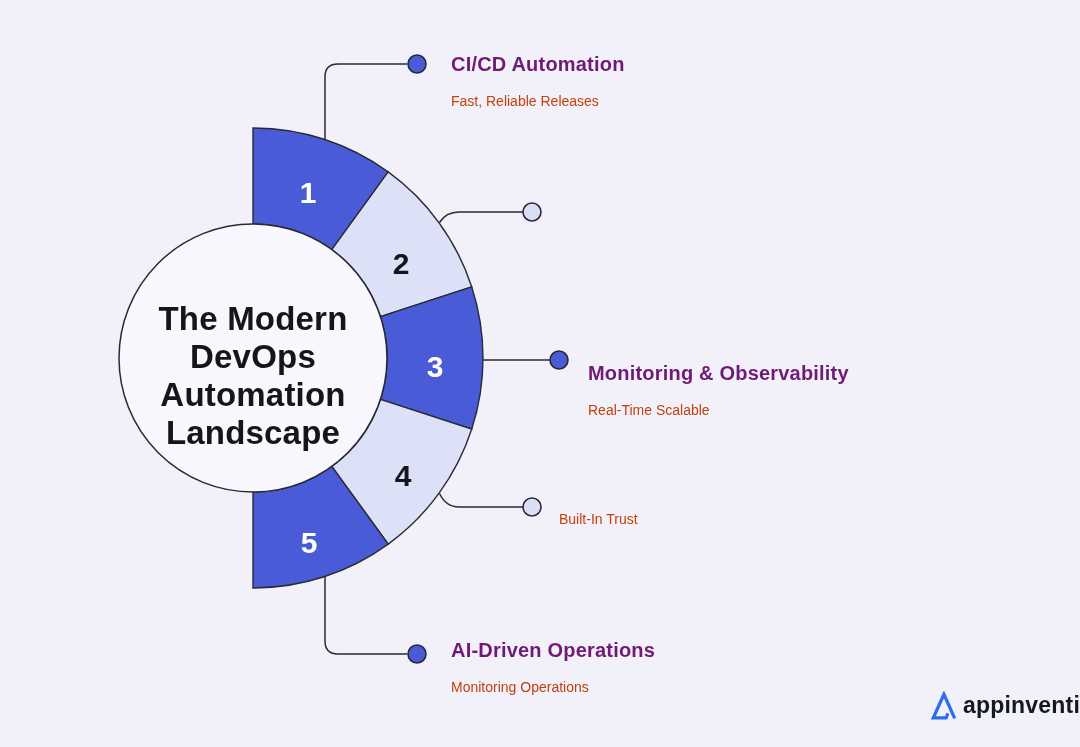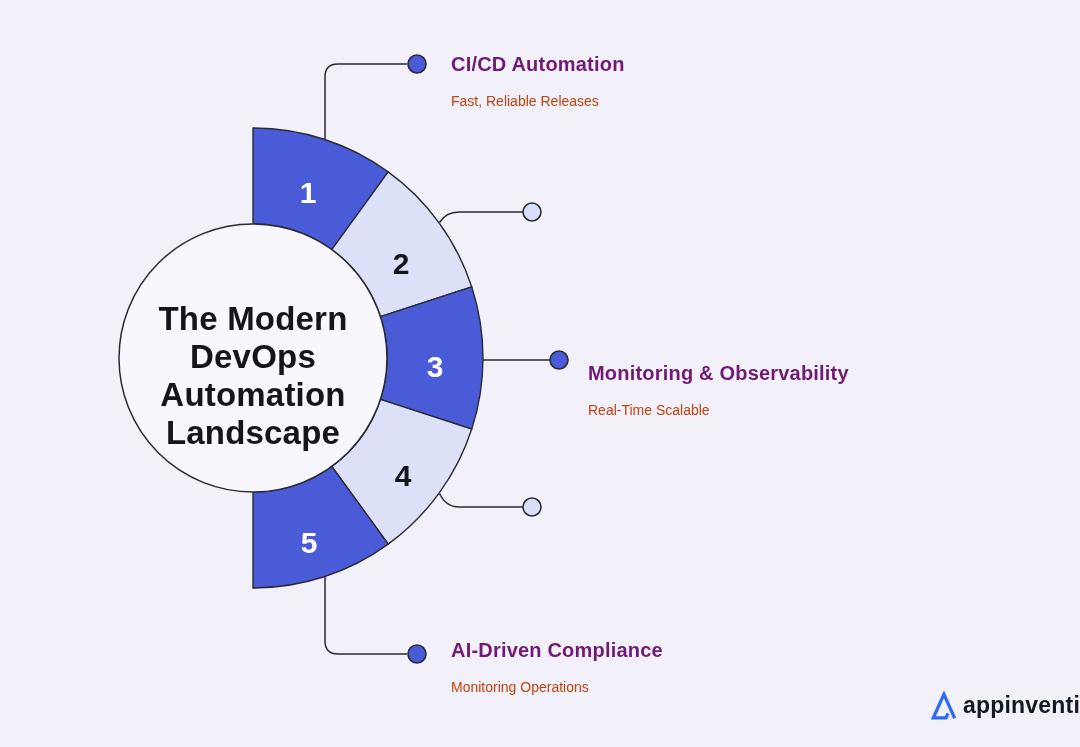--- a/index.html
+++ b/index.html
@@ -76,23 +76,24 @@
 
   <div class="item-label" style="left:451px;top:51px">
     <div class="item-title">CI/CD Automation</div>
     <div class="item-sub">Fast, Reliable Releases</div>
   </div>
   <div class="item-label" style="left:588px;top:360px">
     <div class="item-title">Monitoring &amp; Observability</div>
     <div class="item-sub">Real-Time Scalable</div>
   </div>
   <div class="item-label" style="left:559px;top:495px">
+    <div class="item-sub">Built-In Trust</div>
   </div>
   <div class="item-label" style="left:451px;top:637px">
-    <div class="item-title">AI-Driven Compliance</div>
+    <div class="item-title">AI-Driven Operations</div>
     <div class="item-sub">Monitoring Operations</div>
   </div>
 
   <div class="logo">
     <svg width="27" height="29" viewBox="0 0 28 30">
       <path d="M24.6 28.4 L13.4 3.4 L2.4 27.8 L15.6 27.8 L17.6 23.2" fill="none" stroke-width="3.4" stroke-linejoin="miter" stroke-linecap="butt" stroke="#2E6BF3"></path>
     </svg>
     <span class="logo-text">appinventiv</span>
   </div>
 

